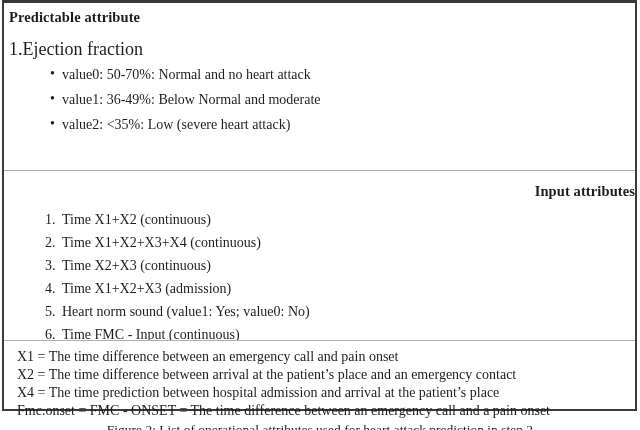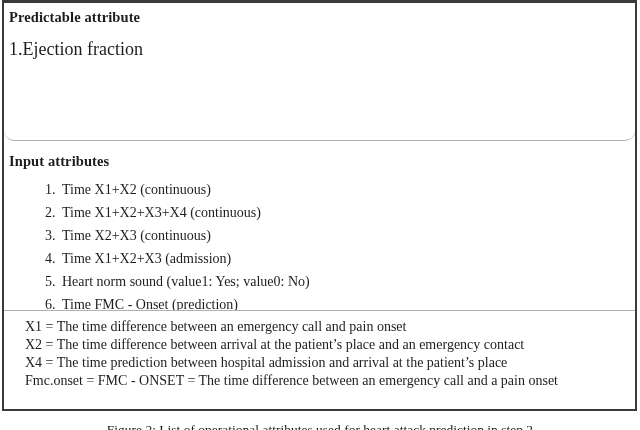--- a/index.html
+++ b/index.html
@@ -30,41 +30,40 @@
     border: 2px solid var(--border, #3a3a3a);
     border-top-width: 3px;
     background: var(--background, #ffffff);
   }
   .row {
     box-sizing: border-box;
     padding-left: 5px;
     overflow: hidden;
   }
   .row-predictable {
-    height: 138px;
+    height: 168px;
     border-bottom: 1px solid var(--separator, #b0b0b0);
-    border-radius: 10px;
   }
   .row-input {
     height: 170px;
     border-bottom: 1px solid var(--separator, #b0b0b0);
   }
   .row-definitions {
     height: 96px;
     padding-top: 8px;
   }
   .section-heading {
     margin: 0;
     font-size: 14.5px;
     font-weight: bold;
     line-height: 16px;
     letter-spacing: 0.1px;
   }
   .row-predictable .section-heading { padding-top: 6px; }
-  .row-input .section-heading { padding-top: 12px; }
+  .row-input .section-heading { padding-top: 12px; text-align: right; }
   .attribute-label {
     margin: 17px 0 0 0;
     font-size: 18px;
     line-height: 15px;
   }
   ul.bullet-list {
     list-style: none;
     margin: 10px 0 0 0;
     padding: 0;
   }
@@ -96,21 +95,21 @@
     line-height: 15px;
     margin-bottom: 8px;
   }
   li.numbered-item::before {
     content: counter(inputitem) ".";
     position: absolute;
     left: 36px;
     top: 0;
   }
   .definition-line {
-    margin: 0 0 3px 16px;
+    margin: 0 0 3px 8px;
     font-size: 14px;
     line-height: 15px;
   }
   .caption {
     position: absolute;
     top: 422px;
     left: 0;
     width: 640px;
     text-align: center;
     font-size: 13.5px;
@@ -121,31 +120,36 @@
 </head>
 <body>
 
 <div class="page">
 
   <div class="figure-box">
 
     <section class="row row-predictable">
       <h3 class="section-heading">Predictable attribute</h3>
       <p class="attribute-label">1.Ejection fraction</p>
+      <ul class="bullet-list">
+        <li class="bullet-item">value0: 50-70%: Normal and no heart attack</li>
+        <li class="bullet-item">value1: 36-49%: Below Normal and moderate</li>
+        <li class="bullet-item">value2: &lt;35%: Low (severe heart attack)</li>
+      </ul>
     </section>
 
     <section class="row row-input">
       <h3 class="section-heading">Input attributes</h3>
       <ol class="numbered-list">
         <li class="numbered-item">Time X1+X2 (continuous)</li>
         <li class="numbered-item">Time X1+X2+X3+X4 (continuous)</li>
         <li class="numbered-item">Time X2+X3 (continuous)</li>
         <li class="numbered-item">Time X1+X2+X3 (admission)</li>
         <li class="numbered-item">Heart norm sound (value1: Yes; value0: No)</li>
-        <li class="numbered-item">Time FMC - Onset (prediction)</li>
+        <li class="numbered-item">Time FMC - Input (continuous)</li>
       </ol>
     </section>
 
     <section class="row row-definitions">
       <p class="definition-line">X1 = The time difference between an emergency call and pain onset</p>
       <p class="definition-line">X2 = The time difference between arrival at the patient’s place and an emergency contact</p>
       <p class="definition-line">X4 = The time prediction between hospital admission and arrival at the patient’s place</p>
       <p class="definition-line">Fmc.onset = FMC - ONSET = The time difference between an emergency call and a pain onset</p>
     </section>
 

